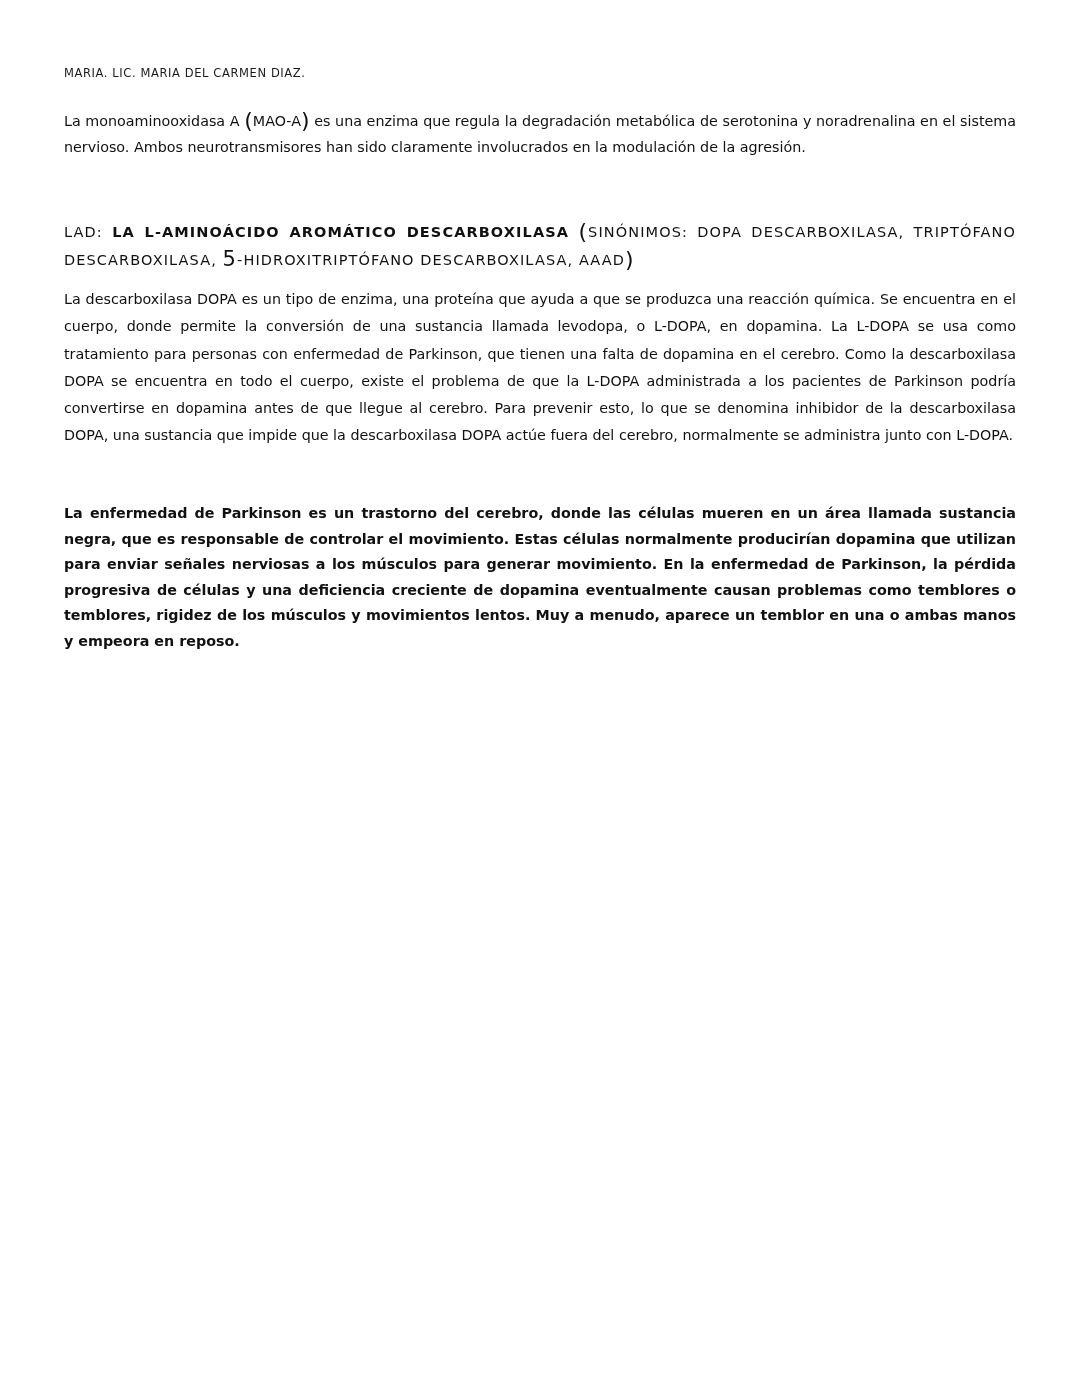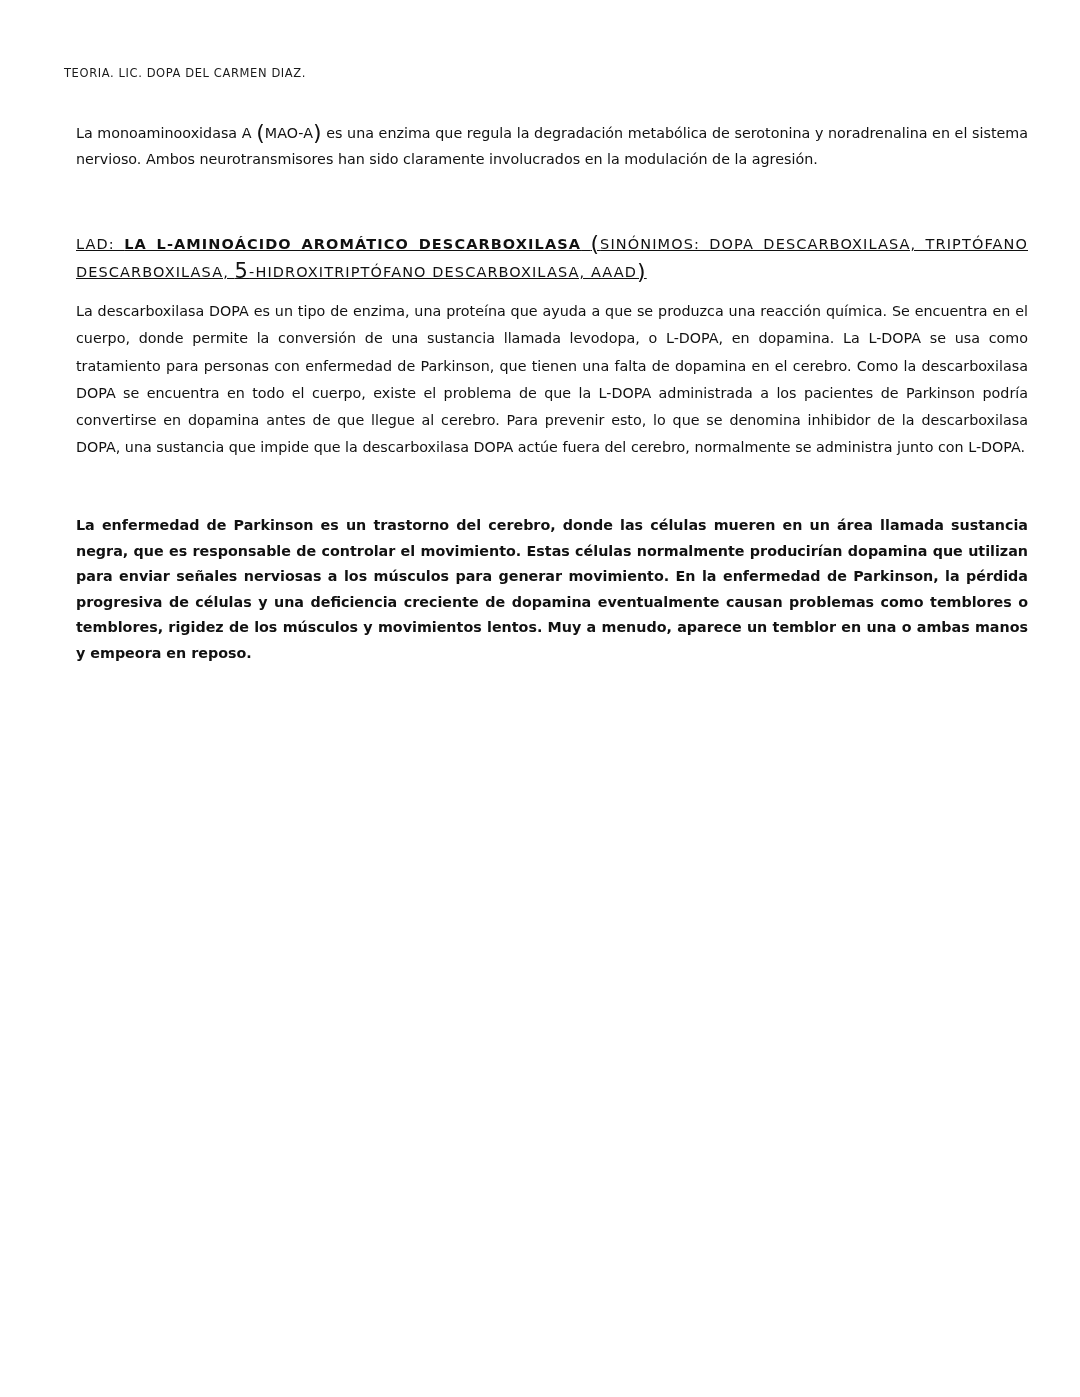--- a/index.html
+++ b/index.html
@@ -29,44 +29,43 @@
       letter-spacing: 0.6px;
       color: #1a1a1a;
     }
     .p {
       position: absolute;
       left: 0;
       width: 952px;
       font-size: 14.3px;
       line-height: 26px;
       text-align: justify;
-      margin: 12px;
+      margin: 0;
     }
     #intro { top: 108px; }
     #lad-heading {
       top: 218px;
       font-size: 14.5px;
       letter-spacing: 1.1px;
       line-height: 27px;
-      text-decoration: underline;
     }
     #lad-heading .prefix { font-weight: normal; }
     #lad-heading .bold { font-weight: bold; }
     #lad-heading .paren { font-size: 22px; vertical-align: -2px; }
     #lad-heading .big5 { font-size: 21px; vertical-align: -1px; }
     #p-dopa { top: 286px; line-height: 27.3px; }
     #p-parkinson { top: 501px; line-height: 25.6px; font-weight: bold; }
     .paren-inline { font-size: 22px; vertical-align: -2px; }
   </style>
 </head>
 <body>
 
 <div class="page">
 
-  <div class="header">TEORIA. LIC. DOPA DEL CARMEN DIAZ.</div>
+  <div class="header">MARIA. LIC. MARIA DEL CARMEN DIAZ.</div>
 
   <p class="p" id="intro"><span>La monoaminooxidasa A </span><span class="paren-inline">(</span><span>MAO-A</span><span class="paren-inline">)</span><span> es una enzima que regula la degradación metabólica de serotonina y noradrenalina en el sistema nervioso. Ambos neurotransmisores han sido claramente involucrados en la modulación de la agresión.</span></p>
 
   <p class="p" id="lad-heading"><span class="prefix">LAD: </span><span class="bold">LA L-AMINOÁCIDO AROMÁTICO DESCARBOXILASA</span> <span class="paren">(</span><span>SINÓNIMOS: DOPA DESCARBOXILASA, TRIPTÓFANO DESCARBOXILASA, </span><span class="big5">5</span><span>-HIDROXITRIPTÓFANO DESCARBOXILASA, AAAD</span><span class="paren">)</span></p>
 
   <p class="p" id="p-dopa">La descarboxilasa DOPA es un tipo de enzima, una proteína que ayuda a que se produzca una reacción química. Se encuentra en el cuerpo, donde permite la conversión de una sustancia llamada levodopa, o L-DOPA, en dopamina. La L-DOPA se usa como tratamiento para personas con enfermedad de Parkinson, que tienen una falta de dopamina en el cerebro. Como la descarboxilasa DOPA se encuentra en todo el cuerpo, existe el problema de que la L-DOPA administrada a los pacientes de Parkinson podría convertirse en dopamina antes de que llegue al cerebro. Para prevenir esto, lo que se denomina inhibidor de la descarboxilasa DOPA, una sustancia que impide que la descarboxilasa DOPA actúe fuera del cerebro, normalmente se administra junto con L-DOPA.</p>
 
   <p class="p" id="p-parkinson">La enfermedad de Parkinson es un trastorno del cerebro, donde las células mueren en un área llamada sustancia negra, que es responsable de controlar el movimiento. Estas células normalmente producirían dopamina que utilizan para enviar señales nerviosas a los músculos para generar movimiento. En la enfermedad de Parkinson, la pérdida progresiva de células y una deficiencia creciente de dopamina eventualmente causan problemas como temblores o temblores, rigidez de los músculos y movimientos lentos. Muy a menudo, aparece un temblor en una o ambas manos y empeora en reposo.</p>
 
 </div>

